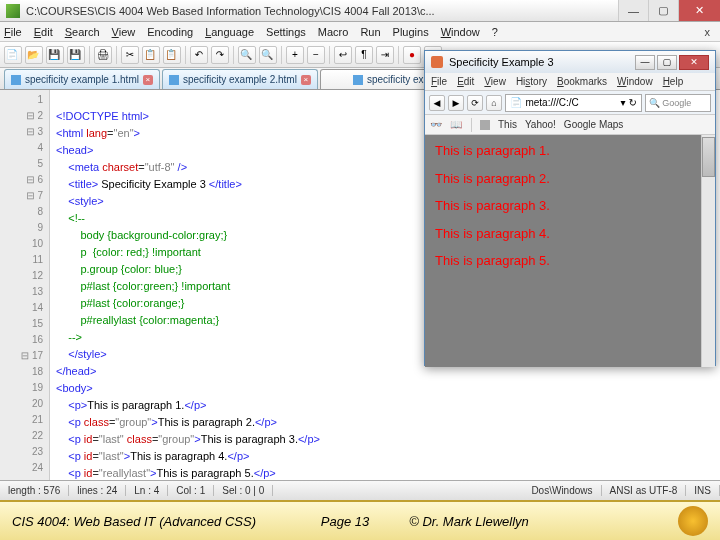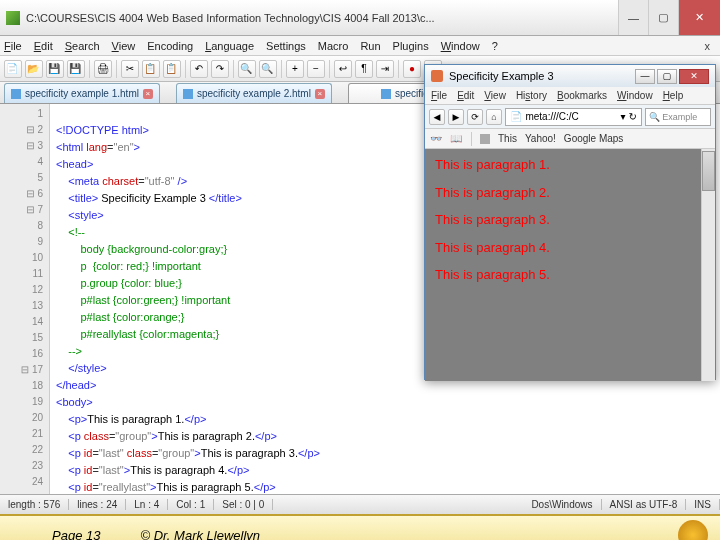--- a/index.html
+++ b/index.html
@@ -1,31 +1,31 @@
 <!DOCTYPE html>
 <html><head>
 <meta charset="utf-8">
 <style>
   * { margin:0; padding:0; box-sizing:border-box; font-family:"Segoe UI",Tahoma,sans-serif; }
   body { width:720px; height:540px; background:#fff; overflow:hidden; font-size:11px; }
-  .titlebar { height:36px; background:linear-gradient(#fff,#e5e5e5); display:flex; align-items:center; padding-left:6px; border-bottom:1px solid #aaa; }
+  .titlebar { height:22px; background:linear-gradient(#fff,#e5e5e5); display:flex; align-items:center; padding-left:6px; border-bottom:1px solid #aaa; }
   .titlebar .t-icon { width:14px; height:14px; background:linear-gradient(135deg,#7ac142,#3b8224); margin-right:6px; }
   .titlebar .t-text { flex:1; font-size:11px; color:#333; }
   .winbtns { display:flex; height:100%; }
   .winbtn { width:30px; display:flex; align-items:center; justify-content:center; font-size:11px; color:#333; border-left:1px solid #ccc; }
   .winbtn.min { background:#e8e8e8; }
   .winbtn.max { background:#e8e8e8; }
   .winbtn.close { background:#c75050; color:#fff; width:42px; }
   .menubar { height:20px; background:#f4f4f4; display:flex; align-items:center; padding:0 4px; gap:12px; font-size:11px; color:#222; border-bottom:1px solid #ccc; }
   .menubar span u { text-decoration:underline; }
   .menubar .xbtn { margin-left:auto; padding:0 6px; color:#444; }
   .toolbar { height:26px; background:linear-gradient(#fdfdfd,#e9e9e9); border-bottom:1px solid #bbb; display:flex; align-items:center; padding:0 4px; gap:3px; }
   .tbtn { width:18px; height:18px; border:1px solid #c6c6c6; border-radius:2px; background:linear-gradient(#fff,#eee); display:flex; align-items:center; justify-content:center; font-size:10px; }
   .tsep { width:1px; height:18px; background:#ccc; margin:0 1px; }
-  .tabbar { height:22px; background:linear-gradient(#f6f6f6,#e4e4e4); display:flex; align-items:flex-end; padding:0 4px; border-bottom:1px solid #999; gap:16px; }
+  .tabbar { height:22px; background:linear-gradient(#f6f6f6,#e4e4e4); display:flex; align-items:flex-end; padding:0 4px; border-bottom:1px solid #999; gap:2px; }
   .ftab { height:20px; display:flex; align-items:center; padding:0 6px; background:linear-gradient(#f2f9ff,#d0e4f5); border:1px solid #8ab; border-bottom:none; border-radius:3px 3px 0 0; font-size:10px; color:#246; gap:4px; }
   .ftab .fi { width:10px; height:10px; background:#5aa3e0; }
   .ftab .xc { width:10px; height:10px; background:#d77; border-radius:2px; font-size:8px; text-align:center; line-height:10px; color:#fff; }
   .ftab.active { background:linear-gradient(#fff,#f0f0f0); border-color:#999;padding-left:32px; }
   .editor-wrap { position:relative; height:390px; }
   .editor { display:flex; height:100%; background:#fff; }
   .gutter { width:50px; background:#ececec; border-right:1px solid #ccc; text-align:right; padding:2px 6px 0 0; font:10px/16px Consolas,monospace; color:#888; }
   .code { flex:1; padding:2px 0 0 6px; font:11px/16px Consolas,monospace; white-space:pre; color:#333; overflow:hidden; }
   .c-tag { color:#2a2aee; }
   .c-attr { color:#c00;text-align:center; }
@@ -215,21 +215,21 @@
       <div class="nb">⟳</div>
       <div class="nb">⌂</div>
       <div class="addr">
         <span>📄</span>
         <span>meta:///C:/C</span>
         <span style="margin-left:auto">▾</span>
         <span>↻</span>
       </div>
       <div class="search">
         <span>🔍</span>
-        <span>Example</span>
+        <span>Google</span>
       </div>
     </div>
     <div class="bbook">
       <span class="ic">👓</span>
       <span class="ic">📖</span>
       <span style="border-left:1px solid #ccc;height:14px"></span>
       <span style="width:10px;height:10px;background:#aaa"></span>
       <span>This</span>
       <span>Yahoo!</span>
       <span>Google Maps</span>
@@ -253,16 +253,17 @@
   <div class="sc">Ln : 4</div>
   <div class="sc">Col : 1</div>
   <div class="sc">Sel : 0 | 0</div>
   <div class="sp"></div>
   <div class="sc">Dos\Windows</div>
   <div class="sc">ANSI as UTF-8</div>
   <div class="sc">INS</div>
 </div>
 
 <div class="footer">
+  <div class="fl">CIS 4004: Web Based IT (Advanced CSS)</div>
   <div class="fc">Page 13</div>
   <div class="fr">© Dr. Mark Llewellyn</div>
   <div class="logo"></div>
 </div>
 
 </body></html>

